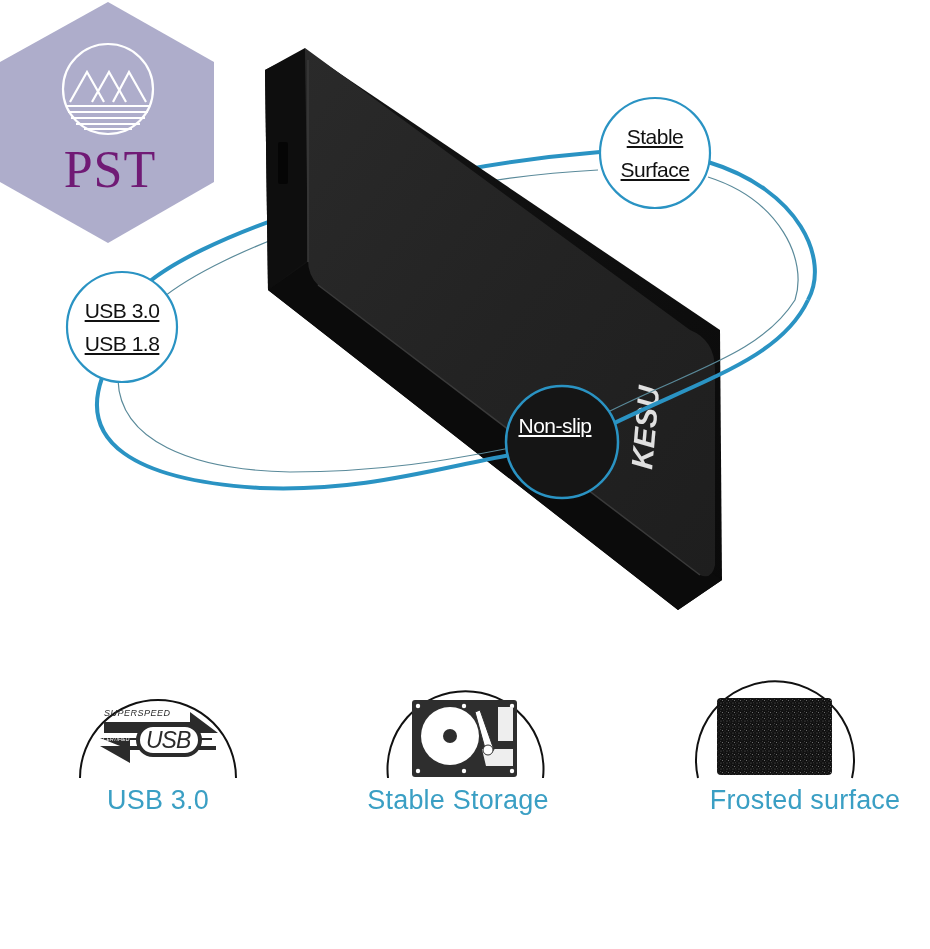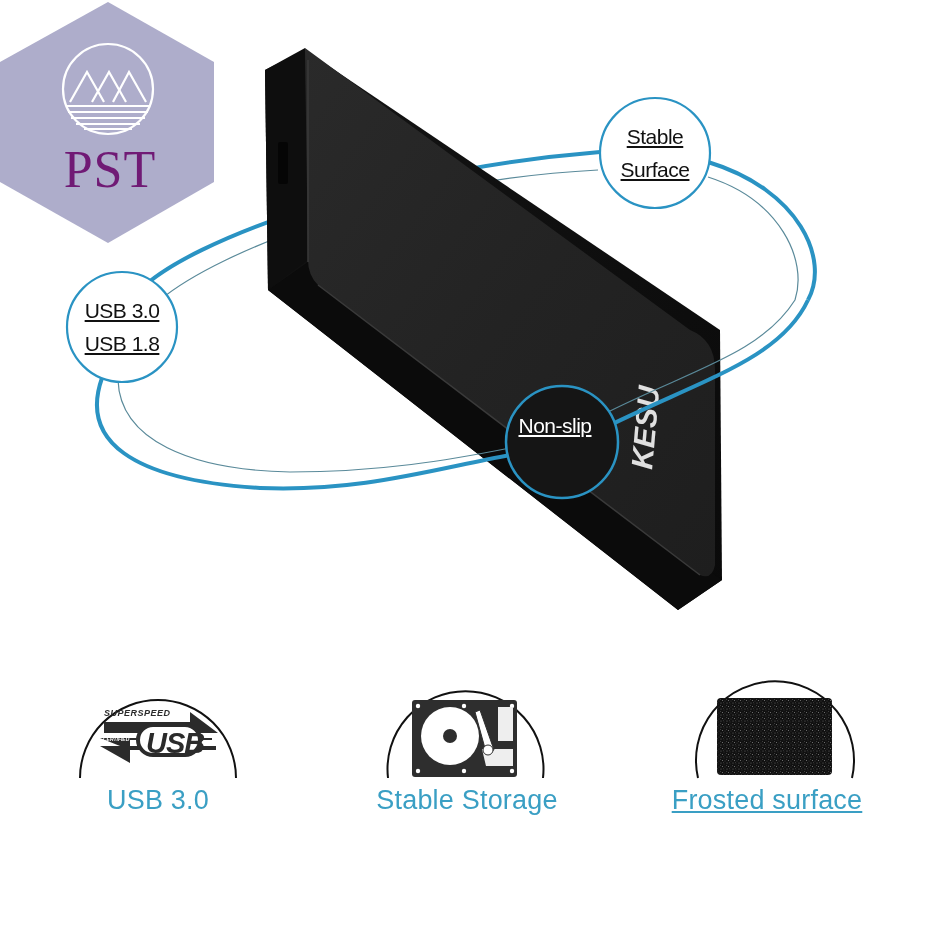--- a/index.html
+++ b/index.html
@@ -37,21 +37,21 @@
     font-family: "Liberation Sans", sans-serif;
     font-size: 27px;
     color: #3a9fc4;
     letter-spacing: 0.2px;
   }
 
   .usb-small {
     position: absolute;
     font-family: "Liberation Sans", sans-serif;
     font-style: italic;
-    font-weight: bold;
+    font-weight: normal;
     color: #2b2b2b;
   }
 </style>
 </head>
 <body>
 
 <div class="stage">
 
   <svg class="main" width="930" height="949" viewBox="0 0 930 949">
     <defs>
@@ -170,19 +170,19 @@
   <div class="bubble-text" style="left:67px; top:294px; width:110px;">
     <div>USB 3.0</div>
     <div>USB 1.8</div>
   </div>
   <div class="bubble-text light" style="left:507px; top:409px; width:96px;">
     <div>Non-slip</div>
   </div>
 
   <div class="usb-small" style="left:104px; top:708px; font-size:9px; letter-spacing:0.5px;">SUPERSPEED</div>
   <div class="usb-small" style="left:103px; top:736px; font-size:5px; color:#ffffff;">CERTIFIED</div>
-  <div class="usb-small" style="left:146px; top:727px; font-size:29px; letter-spacing:-1px;">USB</div>
+  <div class="usb-small" style="left:146px; top:727px; font-size:23px; letter-spacing:-1px;">USB</div>
 
   <div class="feature-label" style="left:58px; width:200px;">USB 3.0</div>
-  <div class="feature-label" style="left:347px; width:240px;">Stable Storage</div>
-  <div class="feature-label" style="left:642px; width:250px;text-decoration:underline;">Frosted surface</div>
+  <div class="feature-label" style="left:338px; width:240px;">Stable Storage</div>
+  <div class="feature-label" style="left:680px; width:250px;">Frosted surface</div>
 
 </div>
 
 </body></html>

